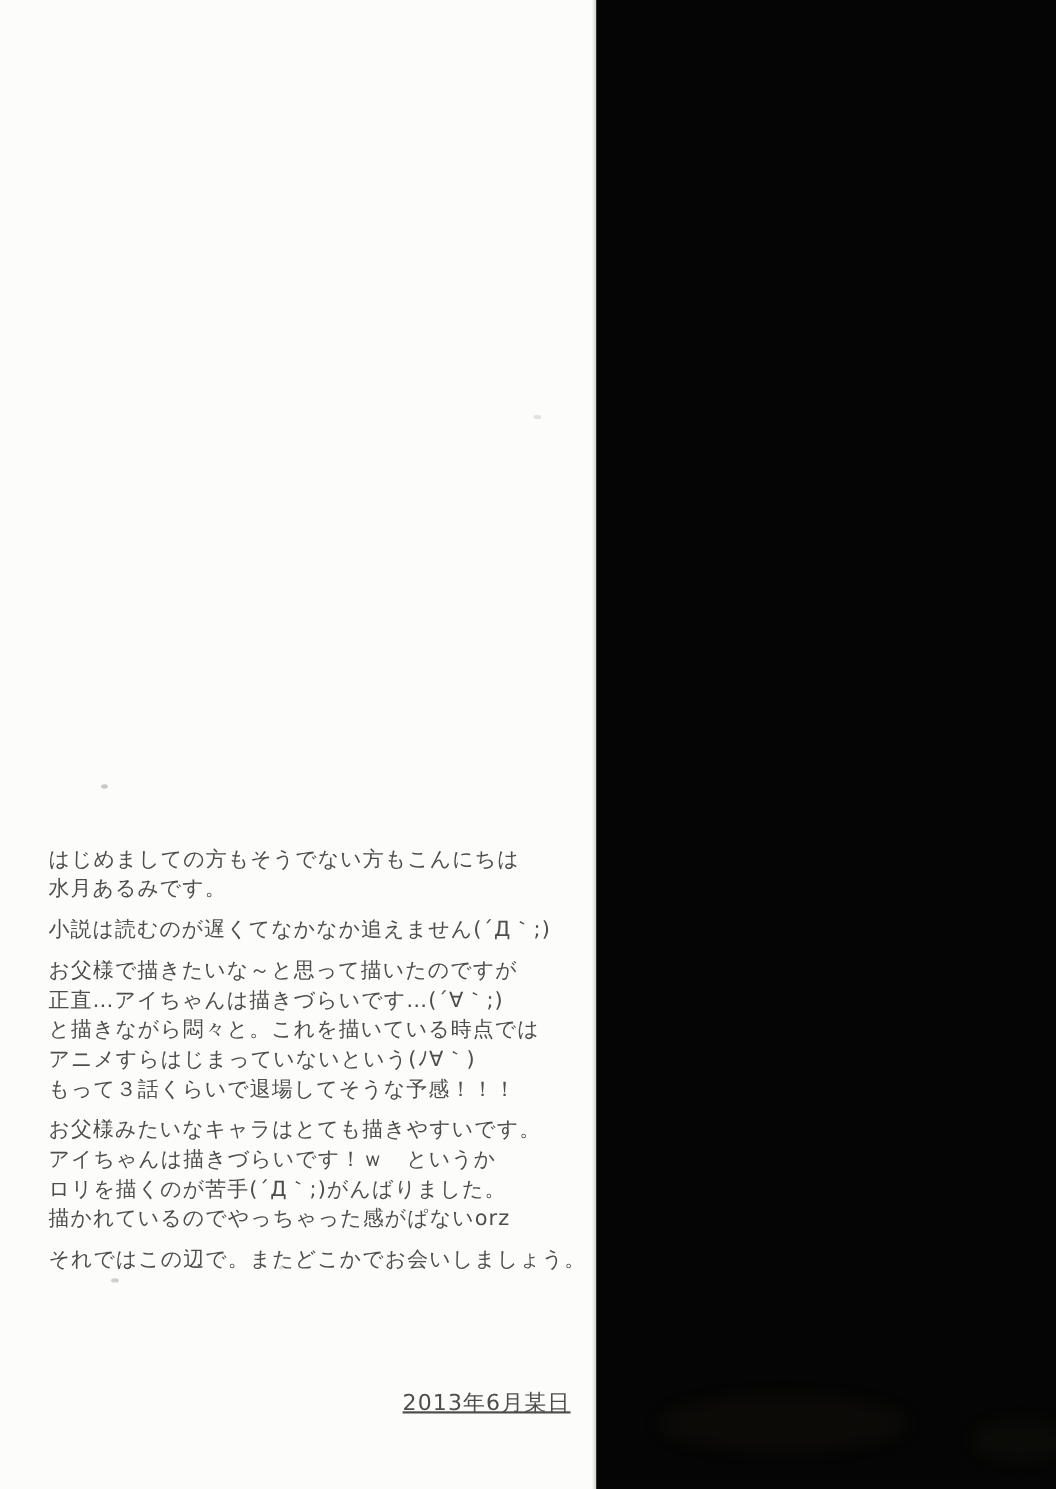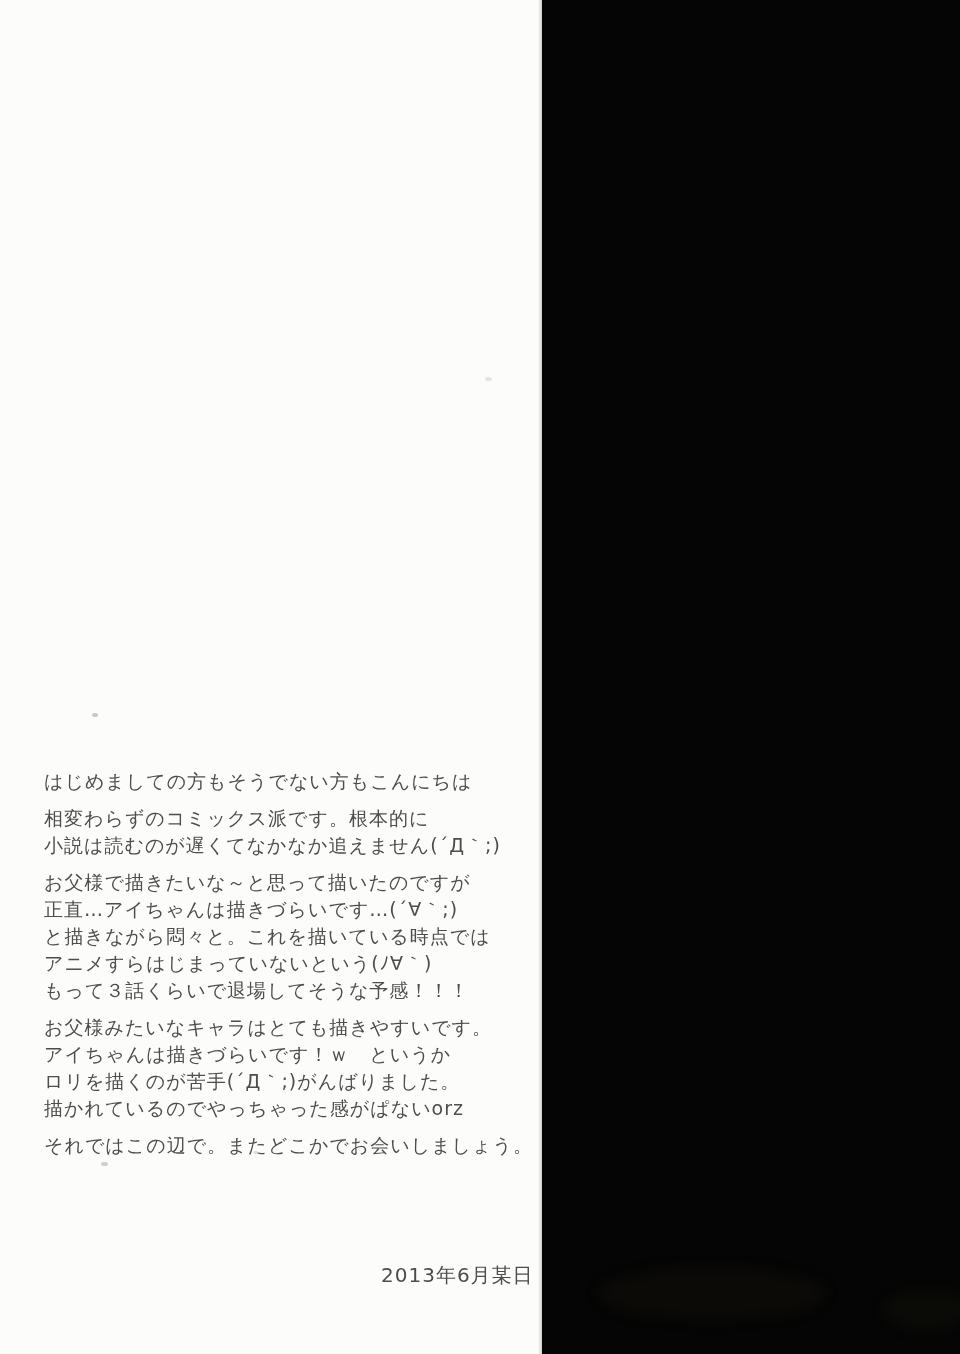--- a/index.html
+++ b/index.html
@@ -60,48 +60,49 @@
   }
   .text-block p {
     margin: 0 0 10px 0;
   }
   .line {
     display: block;
     white-space: pre;
   }
   .date-line {
     position: absolute;
-    left: 381px;
+    left: 366px;
     top: 1262px;
     color: var(--ink, #4e4d4b);
     font-size: 20px;
     letter-spacing: 1px;
     white-space: pre;
+    text-decoration: underline;
   }
   .speck {
     position: absolute;
     background: #c9c9c4;
     border-radius: 50%;
   }
   .speck.s1 { left: 92px;  top: 713px;  width: 6px; height: 4px; }
   .speck.s2 { left: 101px; top: 1162px; width: 7px; height: 4px; background: #cfcfca; }
   .speck.s3 { left: 485px; top: 377px;  width: 7px; height: 4px; background: #e3e3df; }
   .speck.s4 { left: 253px; top: 1151px; width: 5px; height: 3px; background: #dededa; }
 </style>
 </head>
 <body>
 
 <div class="page">
 
   <div class="text-block">
     <p>
       <span class="line">はじめましての方もそうでない方もこんにちは</span>
+      <span class="line">水月あるみです。</span>
     </p>
     <p>
-      <span class="line">相変わらずのコミックス派です。根本的に</span>
       <span class="line">小説は読むのが遅くてなかなか追えません(´Д｀;)</span>
     </p>
     <p>
       <span class="line">お父様で描きたいな～と思って描いたのですが</span>
       <span class="line">正直…アイちゃんは描きづらいです…(´∀｀;)</span>
       <span class="line">と描きながら悶々と。これを描いている時点では</span>
       <span class="line">アニメすらはじまっていないという(ﾉ∀｀)</span>
       <span class="line">もって３話くらいで退場してそうな予感！！！</span>
     </p>
     <p>

